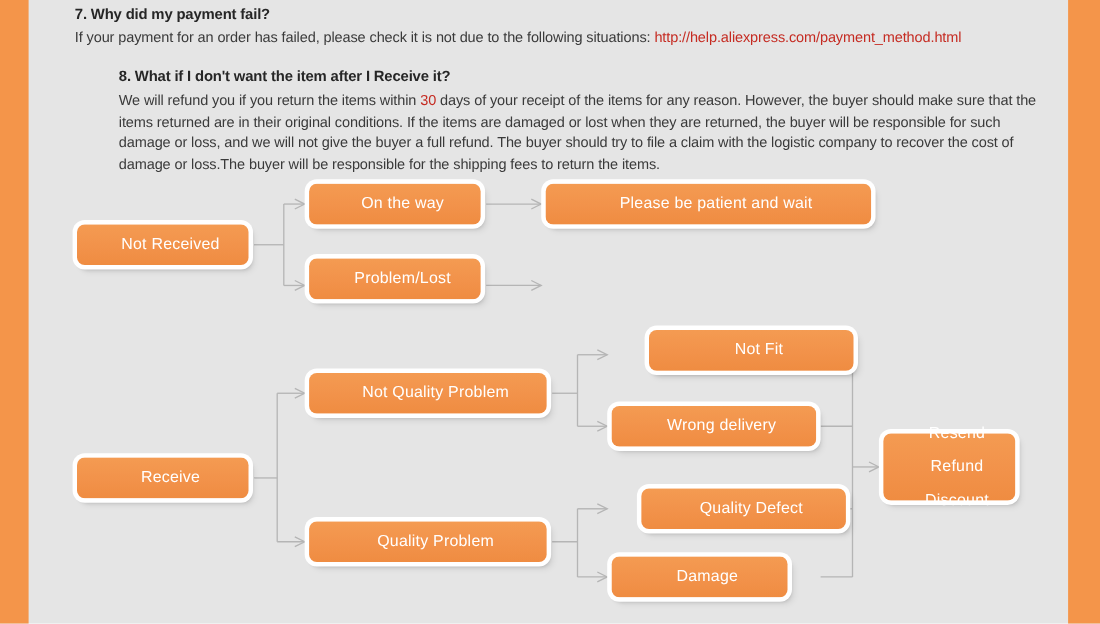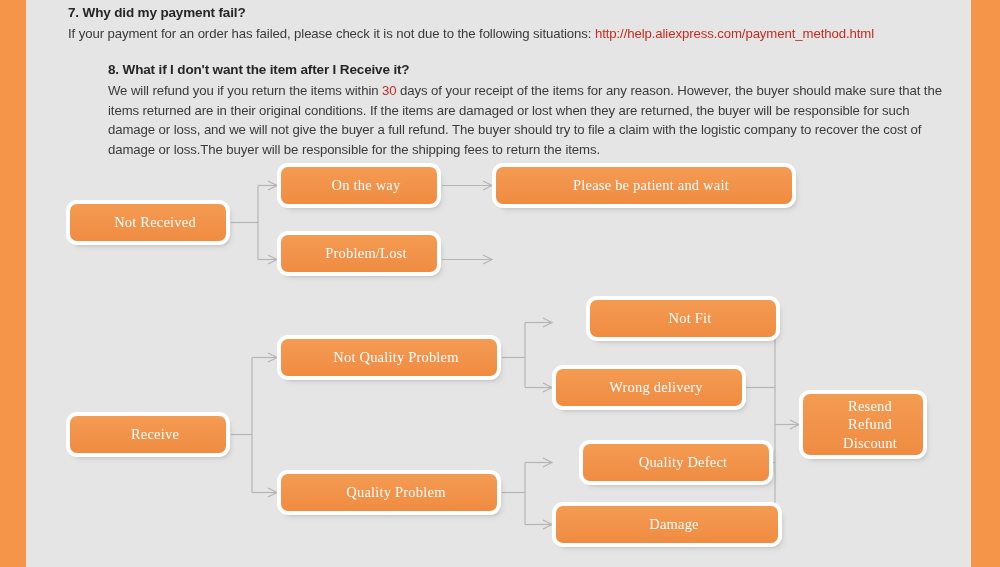--- a/index.html
+++ b/index.html
@@ -63,33 +63,33 @@
   
   .node {
     position: absolute;
     background: #F2944B;
     color: #ffffff;
     border-radius: 7px;
     display: flex;
     align-items: center;
     justify-content: center;
     text-align: center;
-    font-family: Liberation Serif, serif;
+    font-family: Liberation Sans, sans-serif;
     font-size: 14.5px;
     letter-spacing: 0.2px;
     line-height: 17.5px;
     box-shadow:
         0 0 0 4px #ffffff,
         2px 3px 4px rgba(0,0,0,0.22),
         4px 5px 7px rgba(0,0,0,0.10);
     background-image: linear-gradient(180deg, #F49B52 0%, #F2924A 55%, #EF8C41 100%);
     padding-left: 14px;
   }
 
-  .node-multiline { line-height: 18.5px; }
+  .node-multiline { line-height: 18.5px; gap: 12px; }
 </style>
 </head>
 <body>
 
 <div id="page">
 
   <div class="band band-left"></div>
   <div class="band band-right"></div>
 
   <div class="qa-block" style="left:68px; top:5px; width:880px;">
@@ -178,21 +178,21 @@
   <div class="node" style="left:281px; top:339px; width:216px; height:37px;">Not Quality Problem</div>
 
   <div class="node" style="left:281px; top:474px; width:216px; height:37px;">Quality Problem</div>
 
   <div class="node" style="left:556px; top:300px; width:186px; height:37px;margin-left:34px;">Not Fit</div>
 
   <div class="node" style="left:556px; top:369px; width:186px; height:37px;">Wrong delivery</div>
 
   <div class="node" style="left:556px; top:444px; width:186px; height:37px;margin-left:27px;">Quality Defect</div>
 
-  <div class="node" style="left:556px; top:506px; width:222px; height:37px;">Damage</div>
+  <div class="node" style="left:556px; top:506px; width:160px; height:37px;">Damage</div>
 
   <div class="node node-multiline" style="left:803px; top:394px; width:120px; height:61px; flex-direction:column;">
     <span>Resend</span>
     <span>Refund</span>
     <span>Discount</span>
   </div>
 
 </div>
 
 </body></html>

